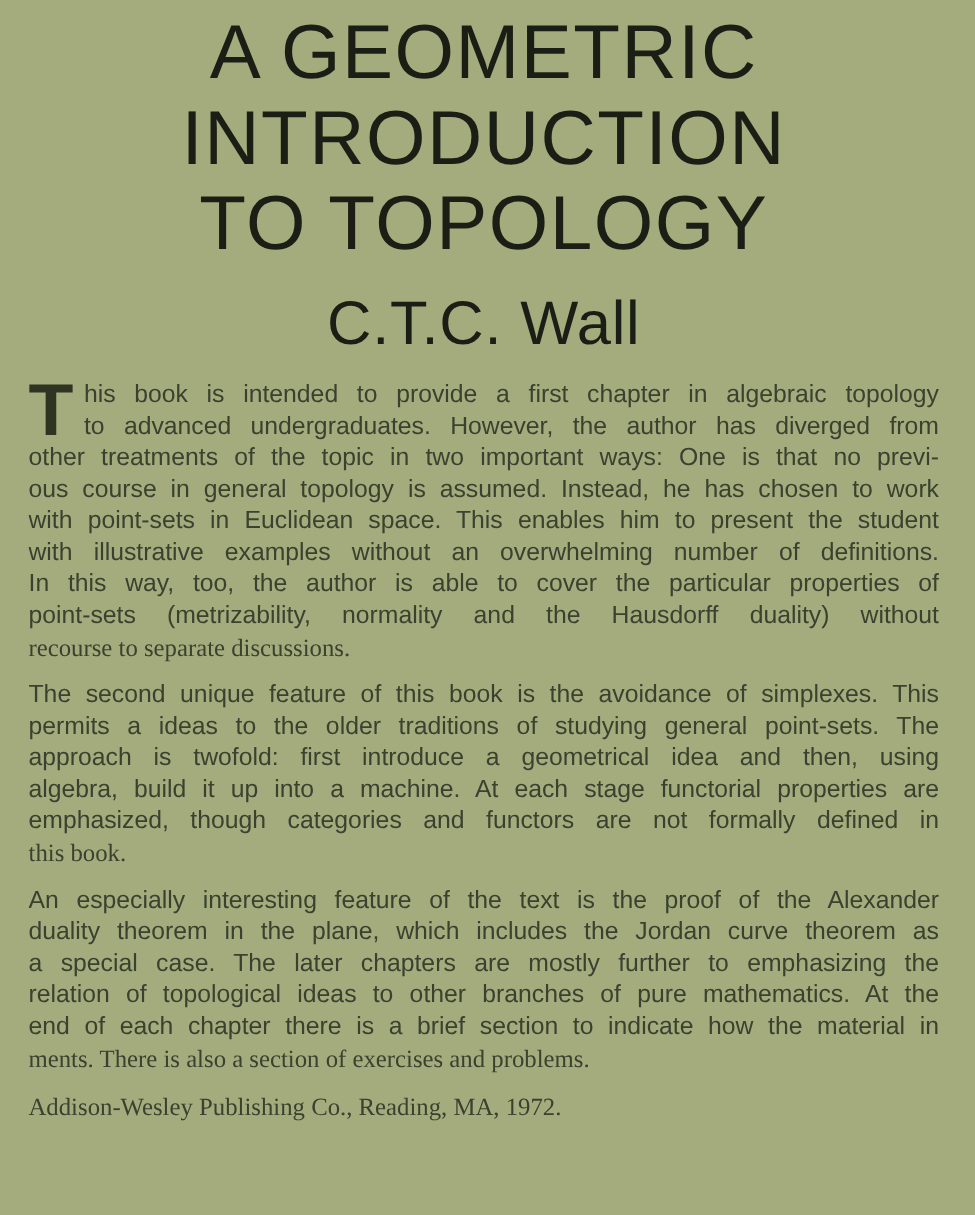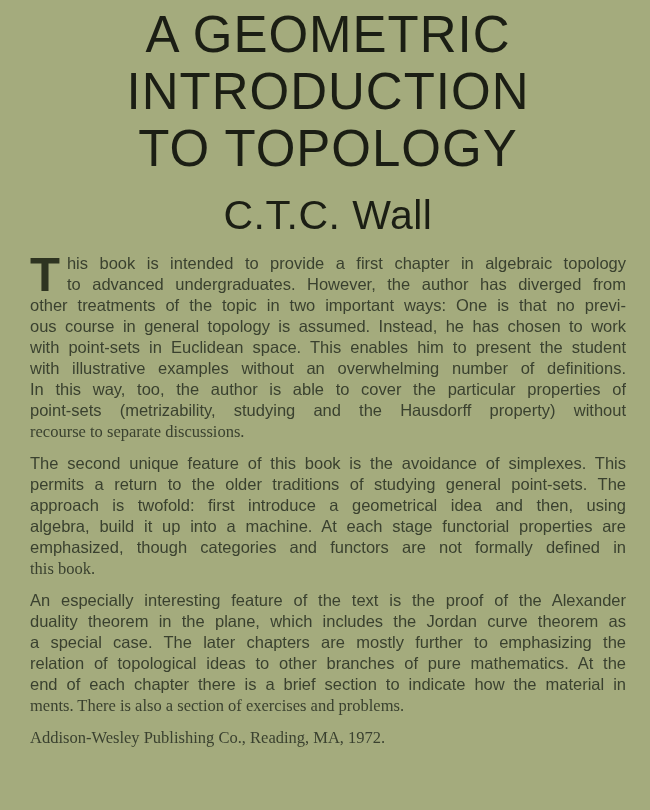--- a/index.html
+++ b/index.html
@@ -10,21 +10,21 @@
     width: 650px;
     height: 810px;
     background: #a4ab7d;
     font-family: "Liberation Sans", sans-serif;
     overflow: hidden;
   }
   .cover {
     box-sizing: border-box;
     width: 650px;
     height: 810px;
-    padding: 4px 24px 0 30px;
+    padding: 4px 24px 0 19px;
     background: #a4ab7d;
     overflow: hidden;
   }
   .title {
     text-align: center;
     color: #1b1e14;
     font-weight: 300;
     font-size: 51px;
     line-height: 57px;
     letter-spacing: 1px;
@@ -83,26 +83,26 @@
   <div class="body-text" id="body-text">
       <div class="para">
         <span class="drop-cap">T</span>
         <div class="text-line">his book is intended to provide a first chapter in algebraic topology</div>
         <div class="text-line">to advanced undergraduates. However, the author has diverged from</div>
         <div class="text-line">other treatments of the topic in two important ways: One is that no previ-</div>
         <div class="text-line">ous course in general topology is assumed. Instead, he has chosen to work</div>
         <div class="text-line">with point-sets in Euclidean space. This enables him to present the student</div>
         <div class="text-line">with illustrative examples without an overwhelming number of definitions.</div>
         <div class="text-line">In this way, too, the author is able to cover the particular properties of</div>
-        <div class="text-line">point-sets (metrizability, studying and the Hausdorff property) without</div>
+        <div class="text-line">point-sets (metrizability, normality and the Hausdorff duality) without</div>
         <div class="text-line last-line">recourse to separate discussions.</div>
       </div>
       <div class="para">
         <div class="text-line">The second unique feature of this book is the avoidance of simplexes. This</div>
-        <div class="text-line">permits a return to the older traditions of studying general point-sets. The</div>
+        <div class="text-line">permits a ideas to the older traditions of studying general point-sets. The</div>
         <div class="text-line">approach is twofold: first introduce a geometrical idea and then, using</div>
         <div class="text-line">algebra, build it up into a machine. At each stage functorial properties are</div>
         <div class="text-line">emphasized, though categories and functors are not formally defined in</div>
         <div class="text-line last-line">this book.</div>
       </div>
       <div class="para">
         <div class="text-line">An especially interesting feature of the text is the proof of the Alexander</div>
         <div class="text-line">duality theorem in the plane, which includes the Jordan curve theorem as</div>
         <div class="text-line">a special case. The later chapters are mostly further to emphasizing the</div>
         <div class="text-line">relation of topological ideas to other branches of pure mathematics. At the</div>

